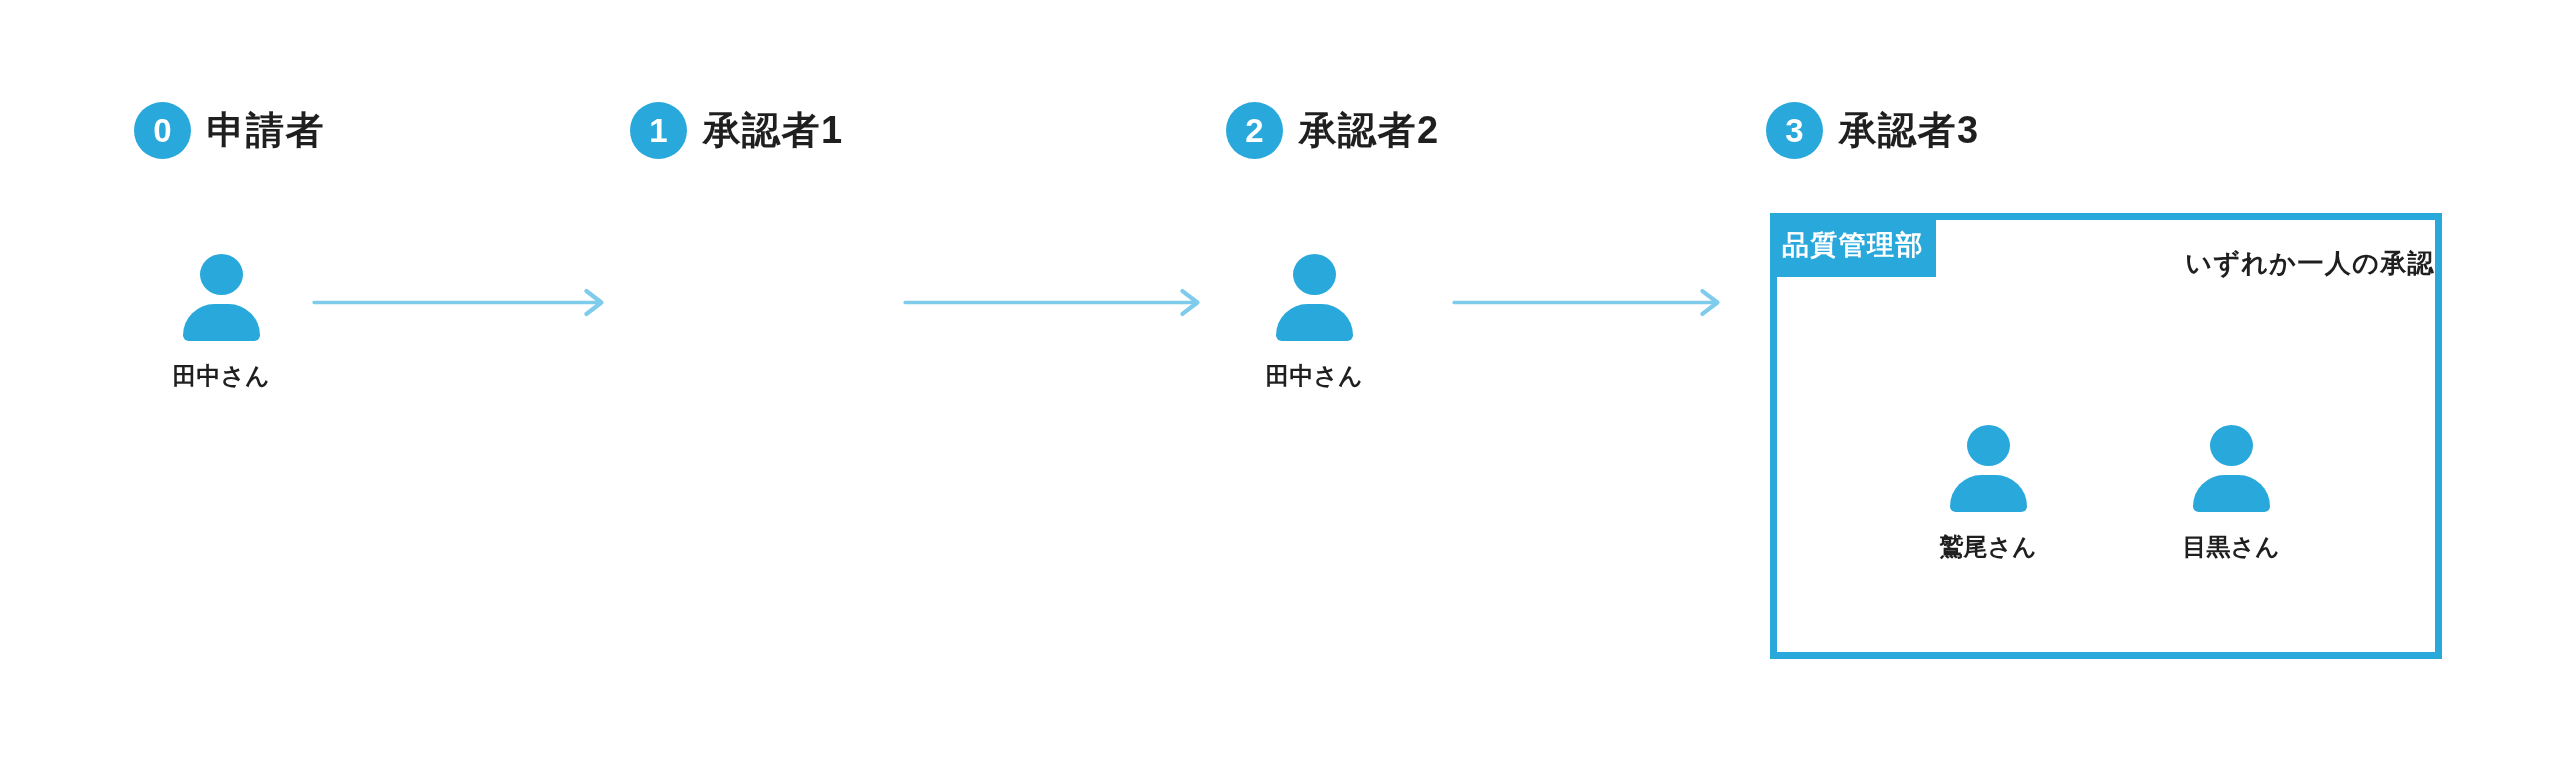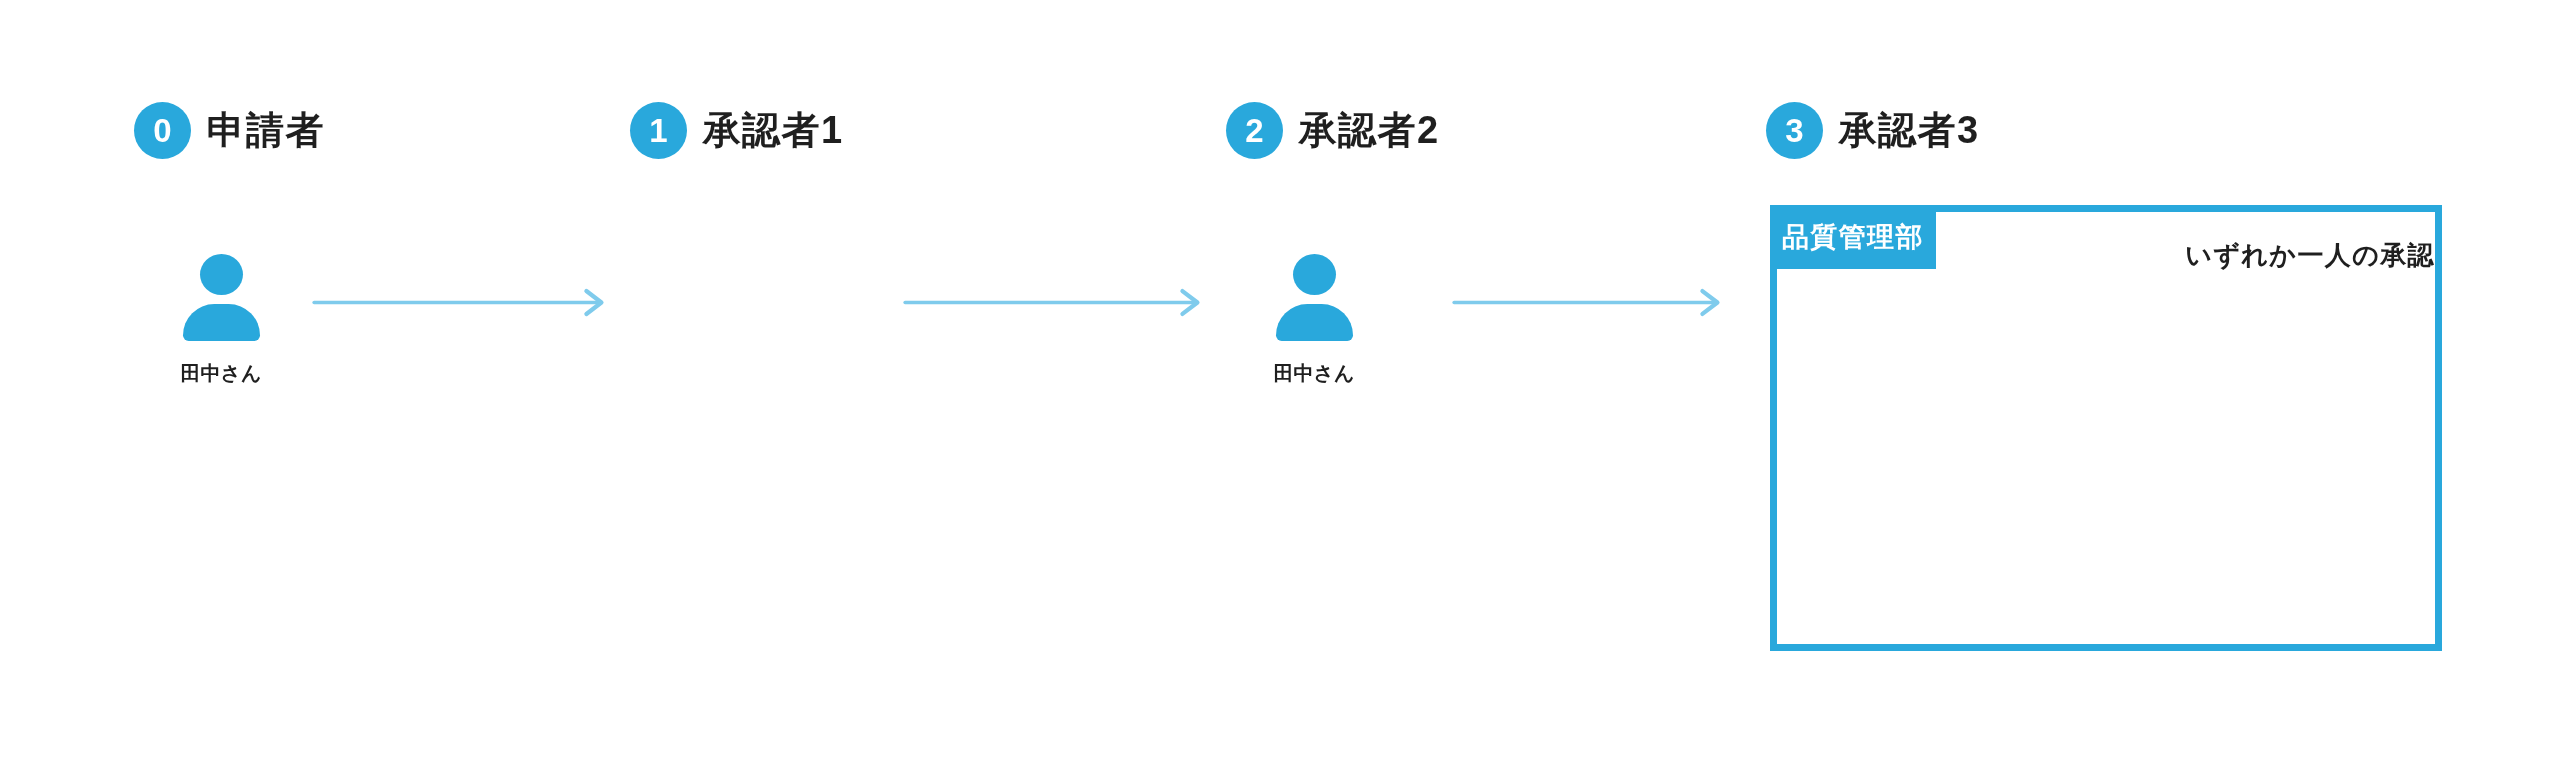--- a/index.html
+++ b/index.html
@@ -12,27 +12,27 @@
   .step-badge{width:57px;height:57px;border-radius:50%;background:var(--primary);
               color:var(--badge_text,#fff);font-size:33px;font-weight:bold;
               display:flex;align-items:center;justify-content:center;line-height:1;}
   .step-label{font-size:38px;font-weight:bold;letter-spacing:1.4px;white-space:nowrap;}
 
   
   .person{position:absolute;width:114px;display:flex;flex-direction:column;align-items:center;}
   .p-head{width:43px;height:41px;border-radius:50%;background:var(--primary);}
   .p-body{width:77px;height:37px;margin-top:8.6px;background:var(--primary);
           border-radius:39px 39px 7.1px 7.1px;}
-  .p-name{margin-top:19px;font-size:20px;font-weight:bold;white-space:nowrap;}
+  .p-name{margin-top:19px;font-size:24px;font-weight:bold;white-space:nowrap;}
 
   
   .arrow{position:absolute;color:var(--arrow);}
 
   
-  .group-box{position:absolute;left:1770px;top:205px;width:672px;height:446px;
+  .group-box{position:absolute;left:1770px;top:213px;width:672px;height:446px;
              border:7.1px solid var(--primary);box-sizing:border-box;}
   .dept-tab{position:absolute;left:-7.1px;top:-7.1px;width:166px;height:64px;
             background:var(--primary);color:var(--badge_text,#fff);
             display:flex;align-items:center;justify-content:center;
             font-size:27px;font-weight:bold;letter-spacing:1.4px;white-space:nowrap;}
   .condition{position:absolute;left:0;top:26.4px;width:658px;text-align:right;
              font-size:26px;font-weight:bold;letter-spacing:1.4px;white-space:nowrap;}
   .member-1{left:154px;top:205px;}
   .member-2{left:397px;top:205px;}
   .group-box .person{position:absolute;}
@@ -86,16 +86,26 @@
     <svg width="269" height="43" viewBox="0 0 377 60">
       <line x1="3" y1="30" x2="367" y2="30" stroke="currentColor" stroke-width="5" stroke-linecap="round"></line>
       <polyline points="351,14 372,30 351,46" fill="none" stroke="currentColor" stroke-width="6" stroke-linecap="round" stroke-linejoin="round"></polyline>
     </svg>
   </div>
 
   <div class="group-box">
     <div class="dept-tab">品質管理部</div>
     <div class="condition">いずれか一人の承認</div>
 
+    <div class="person member-1">
+      <div class="p-head"></div>
+      <div class="p-body"></div>
+      <div class="p-name">鷲尾さん</div>
+    </div>
+    <div class="person member-2">
+      <div class="p-head"></div>
+      <div class="p-body"></div>
+      <div class="p-name">目黒さん</div>
+    </div>
   </div>
 
 </div>
 
 
 </body></html>

